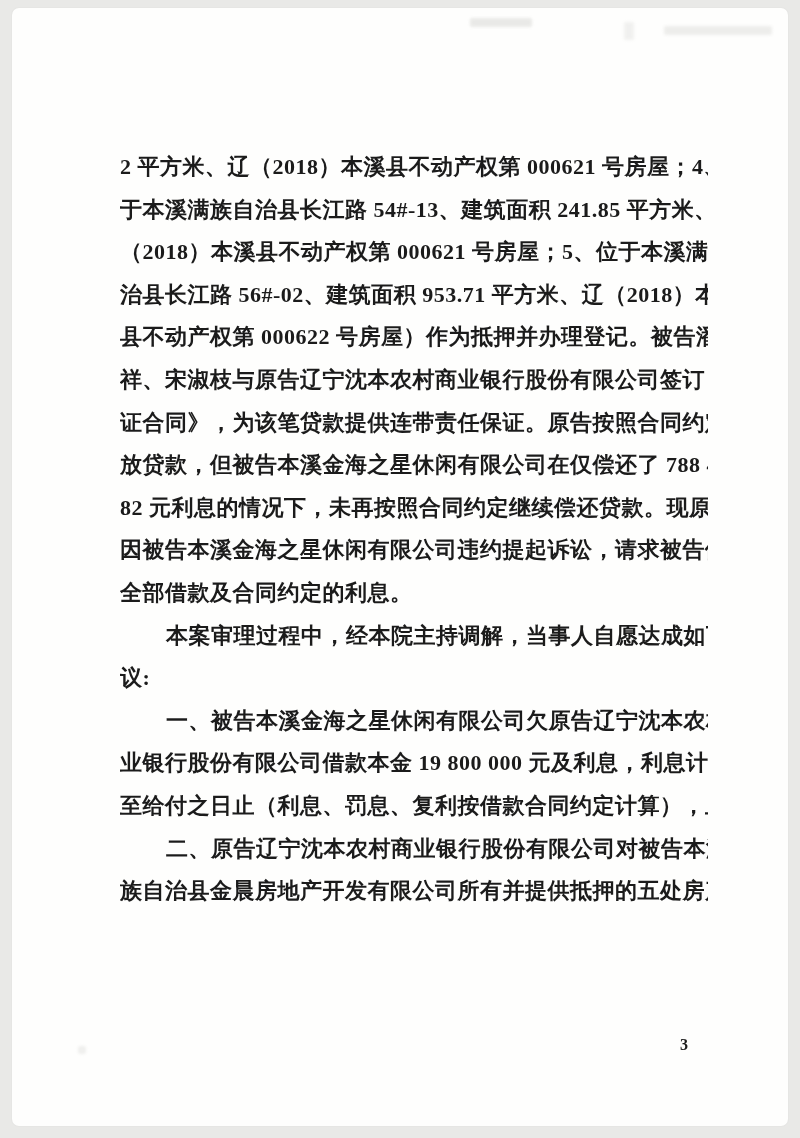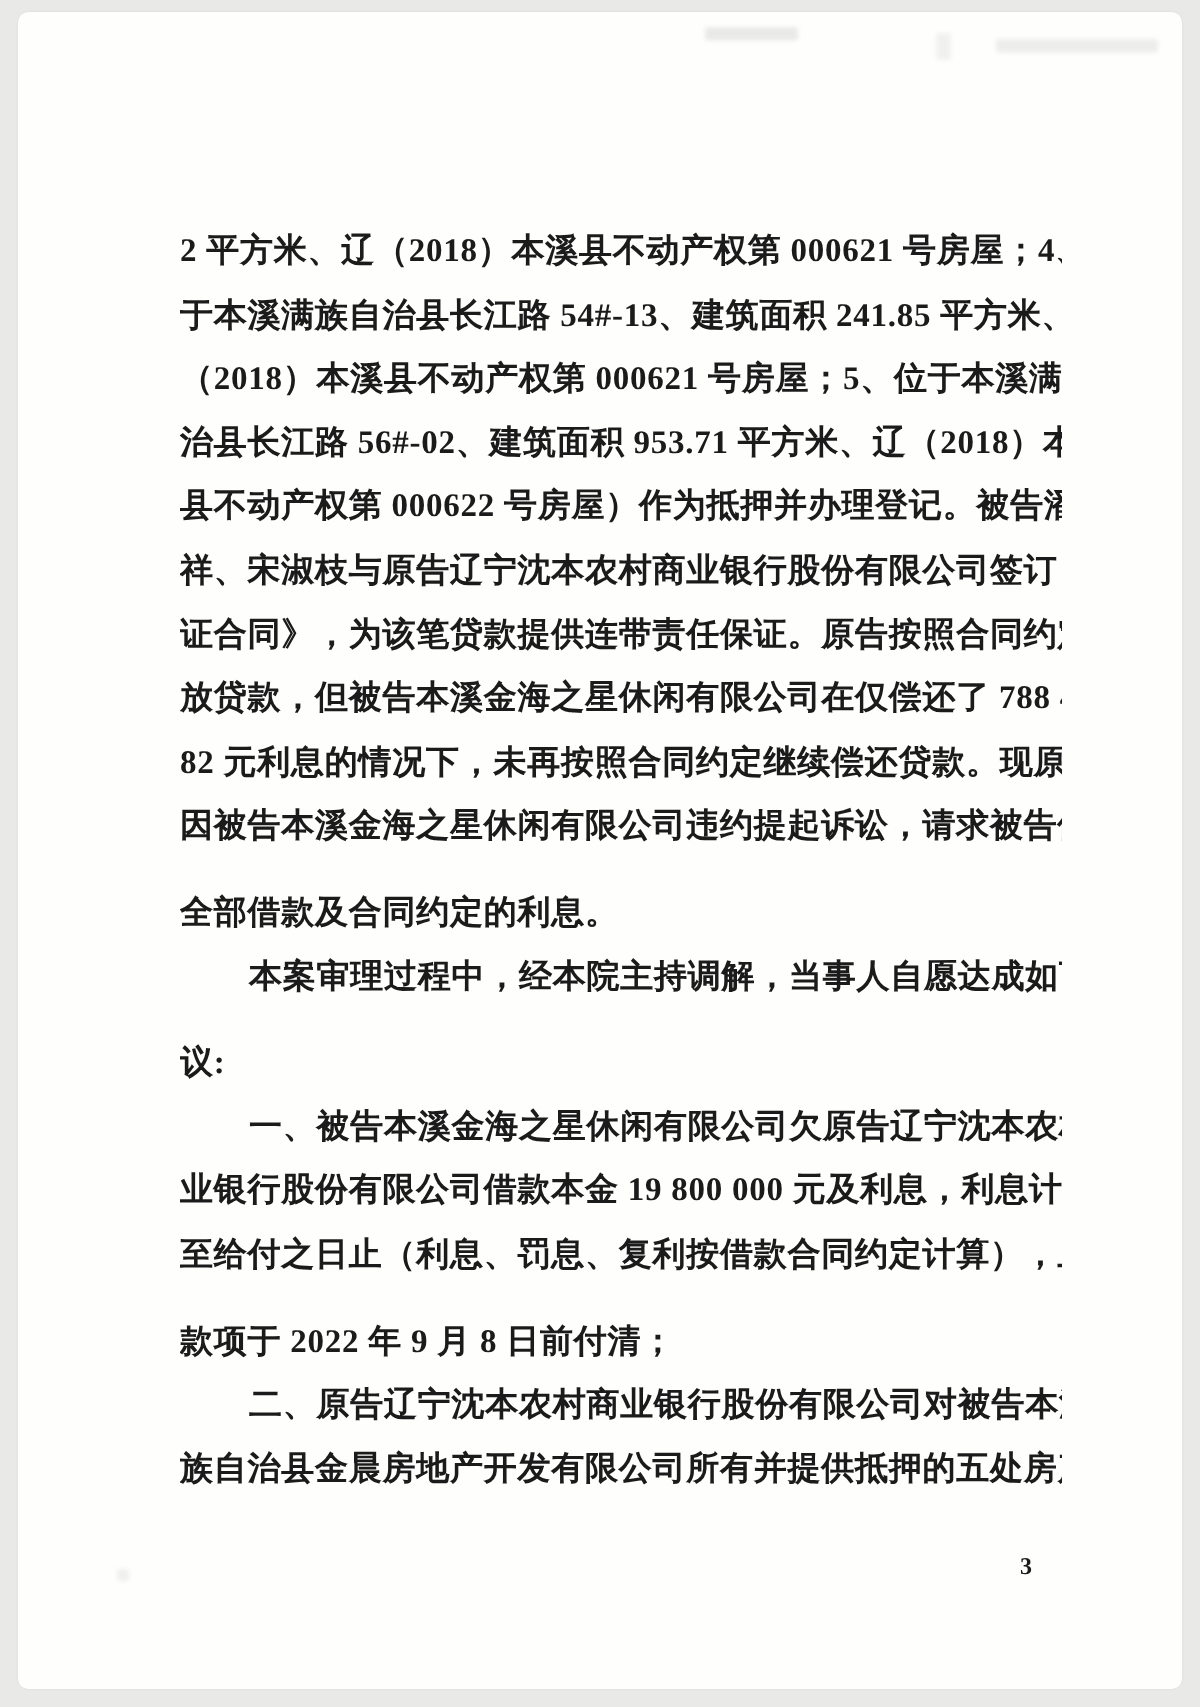--- a/index.html
+++ b/index.html
@@ -42,21 +42,20 @@
     letter-spacing: 0.5px;
     overflow: hidden;
     white-space: nowrap;
     filter: blur(0.2px);
   }
   .line.indent {
     text-indent: 46px;
   }
   .line.end {
     text-align-last: left;
-    margin-top: 15px;
   }
   .page-number {
     position: absolute;
     left: 668px;
     top: 1028px;
     font-size: 16px;
     font-weight: 700;
     color: #1b1b1b;
   }
   .artifact {
@@ -90,19 +89,18 @@
       <div class="line">证合同》，为该笔贷款提供连带责任保证。原告按照合同约定发</div>
       <div class="line">放贷款，但被告本溪金海之星休闲有限公司在仅偿还了 788 482.</div>
       <div class="line">82 元利息的情况下，未再按照合同约定继续偿还贷款。现原告</div>
       <div class="line">因被告本溪金海之星休闲有限公司违约提起诉讼，请求被告偿还</div>
       <div class="line end">全部借款及合同约定的利息。</div>
       <div class="line indent">本案审理过程中，经本院主持调解，当事人自愿达成如下协</div>
       <div class="line end">议:</div>
       <div class="line indent">一、被告本溪金海之星休闲有限公司欠原告辽宁沈本农村商</div>
       <div class="line">业银行股份有限公司借款本金 19 800 000 元及利息，利息计算</div>
       <div class="line">至给付之日止（利息、罚息、复利按借款合同约定计算），上述</div>
-      <div class="line end">款项于 2022 年 9 月 8 日前付清；</div>
       <div class="line indent">二、原告辽宁沈本农村商业银行股份有限公司对被告本溪满</div>
       <div class="line">族自治县金晨房地产开发有限公司所有并提供抵押的五处房产</div>
     </div>
 
   <div class="page-number">3</div>
 </div>
 
 </body></html>

